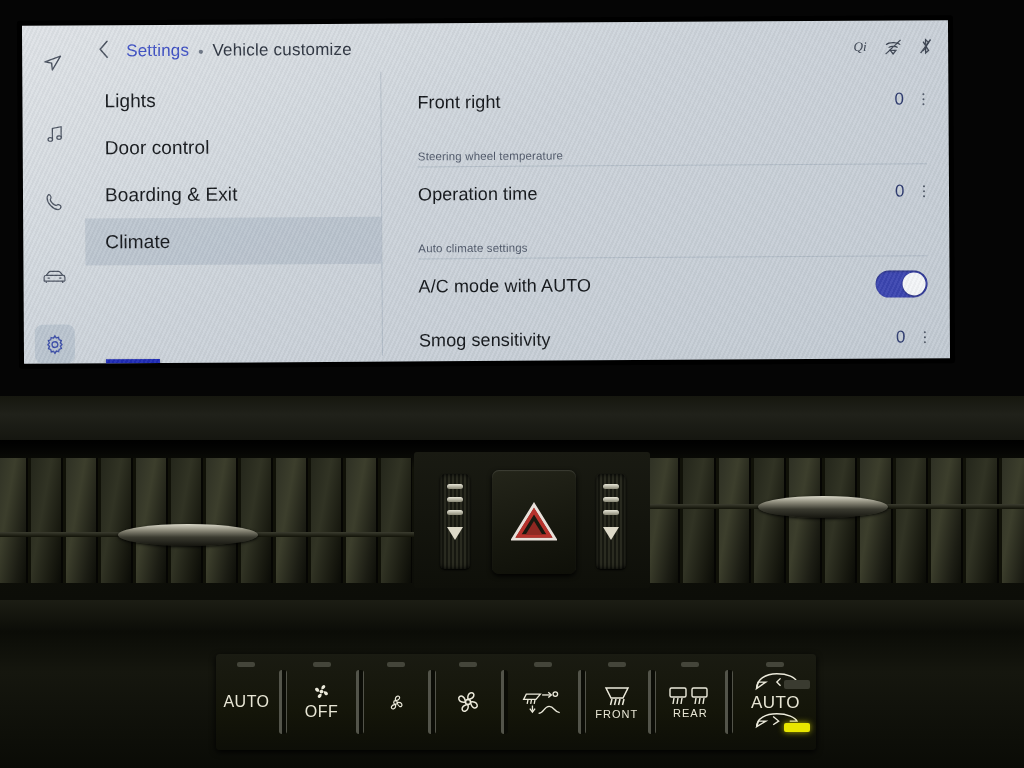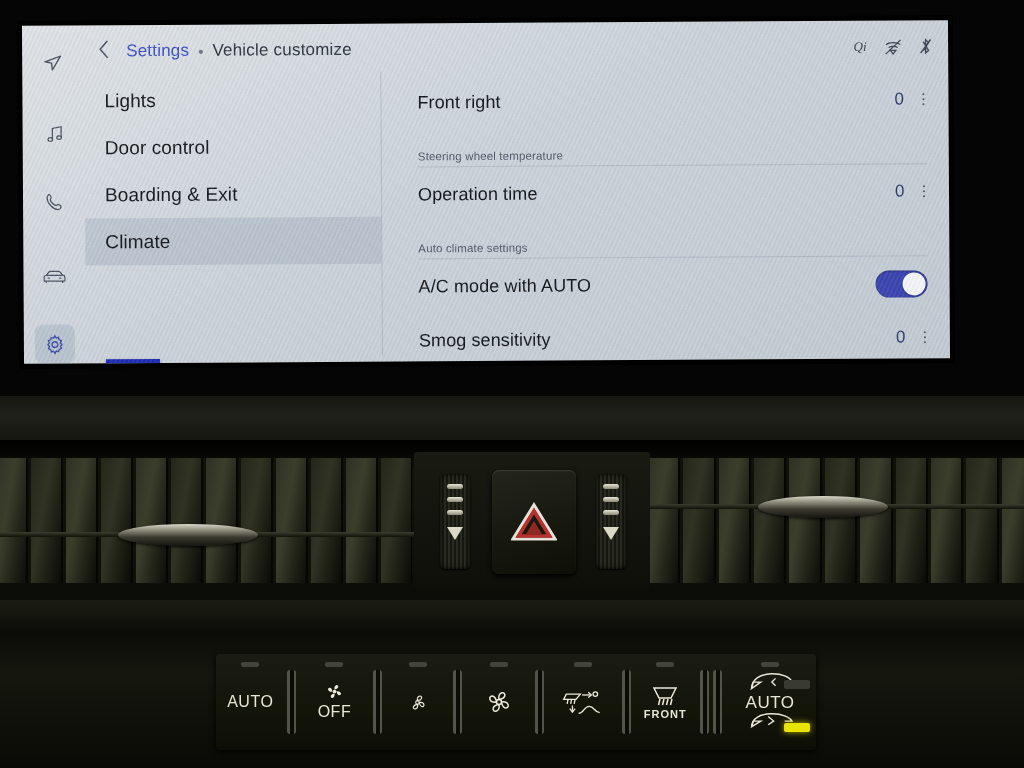--- a/index.html
+++ b/index.html
@@ -112,21 +112,21 @@
   }
   .ctrl-btn .tick {
     position:absolute; top:8px; left:50%; transform:translateX(-50%);
     width:18px; height:5px; border-radius:2px;
     background:#44453a;
   }
   .ctrl-sep {
     width:11px; margin:16px 2px; border-radius:3px;
     background:linear-gradient(90deg,#53544a 0 3px,#0b0c06 3px 7px,#53544a 7px 11px);
   }
-  .ctrl-label-sm { font-size:11px; letter-spacing:1px; margin-top:2px;font-weight:bold; }
+  .ctrl-label-sm { font-size:11px; letter-spacing:1px; margin-top:2px; }
   .led-yellow {
     position:absolute; right:6px; bottom:18px;
     width:26px; height:9px; border-radius:2px;
     background:#e8e600; box-shadow:0 0 6px rgba(232,230,0,.75);
   }
   .led-dark {
     position:absolute; right:6px; width:26px; height:9px;
     border-radius:2px; background:#3a3b30;
   }
 
@@ -383,20 +383,32 @@
         <svg width="30" height="21" viewBox="0 0 30 21">
           <g fill="none" stroke="#eceadb" stroke-width="1.5">
             <path d="M4 3 L26 3 L21 13 L9 13 Z"></path>
             <path d="M10 14 L8.5 20 M14 14 L12.5 20 M18 14 L16.5 20 M22 14 L20.5 20"></path>
           </g>
         </svg>
         <span class="ctrl-label-sm">FRONT</span>
       </div>
       <div class="ctrl-sep"></div>
 
+      <div class="ctrl-btn" style="width:86px;">
+        <div class="tick"></div>
+        <svg width="46" height="20" viewBox="0 0 46 20">
+          <g fill="none" stroke="#eceadb" stroke-width="1.4">
+            <rect x="3" y="3" width="16" height="9" rx="1.5"></rect>
+            <path d="M7 13 L6 19 M11 13 L10 19 M15 13 L14 19"></path>
+            <rect x="25" y="3" width="15" height="9" rx="1.5"></rect>
+            <path d="M29 13 L28 19 M33 13 L32 19 M37 13 L36 19"></path>
+          </g>
+        </svg>
+        <span class="ctrl-label-sm">REAR</span>
+      </div>
       <div class="ctrl-sep"></div>
 
       <div class="ctrl-btn" style="width:108px;">
         <div class="tick"></div>
         <svg width="52" height="24" viewBox="0 0 56 26" style="margin-bottom:-2px;">
           <g fill="none" stroke="#eceadb" stroke-width="1.5">
             <path d="M8 19 C8 9 18 3 30 3 C42 3 50 7 52 12 L44 12"></path>
             <path d="M18 12 L10 12 L8 19 Z"></path>
             <path d="M34 8 L30 12 L34 16"></path>
           </g>

